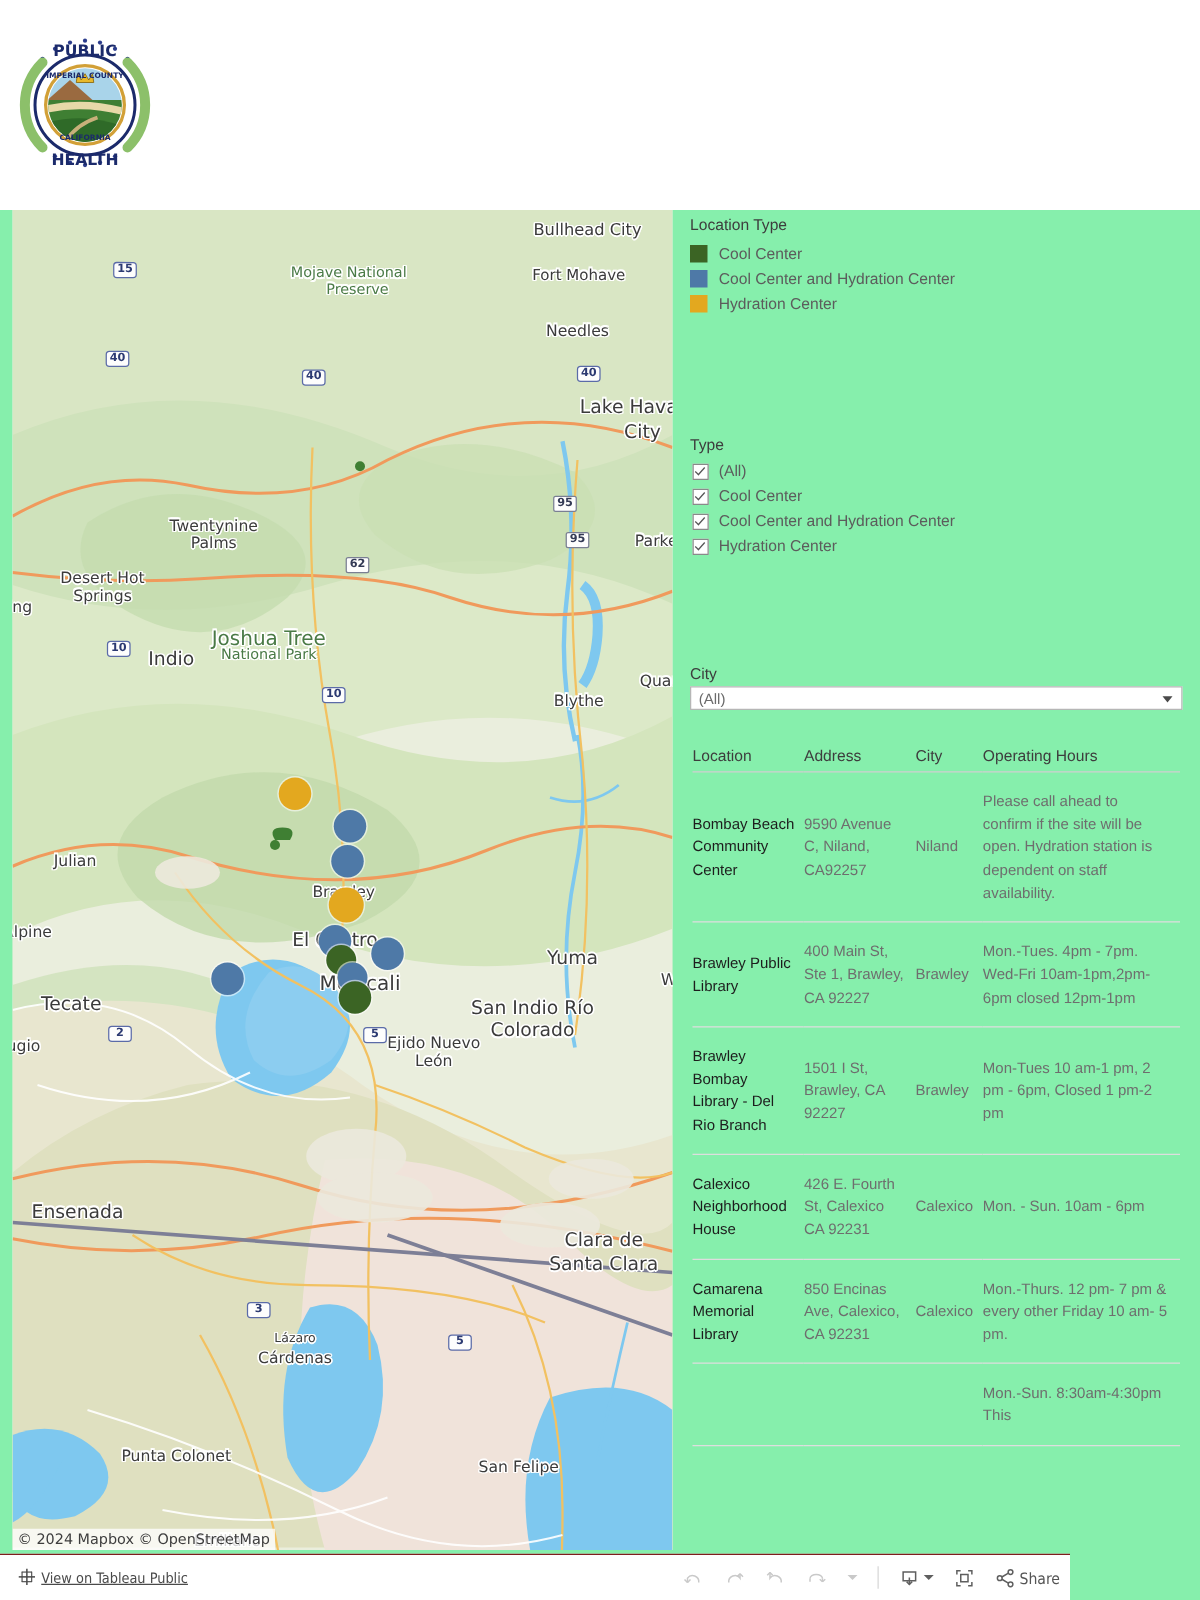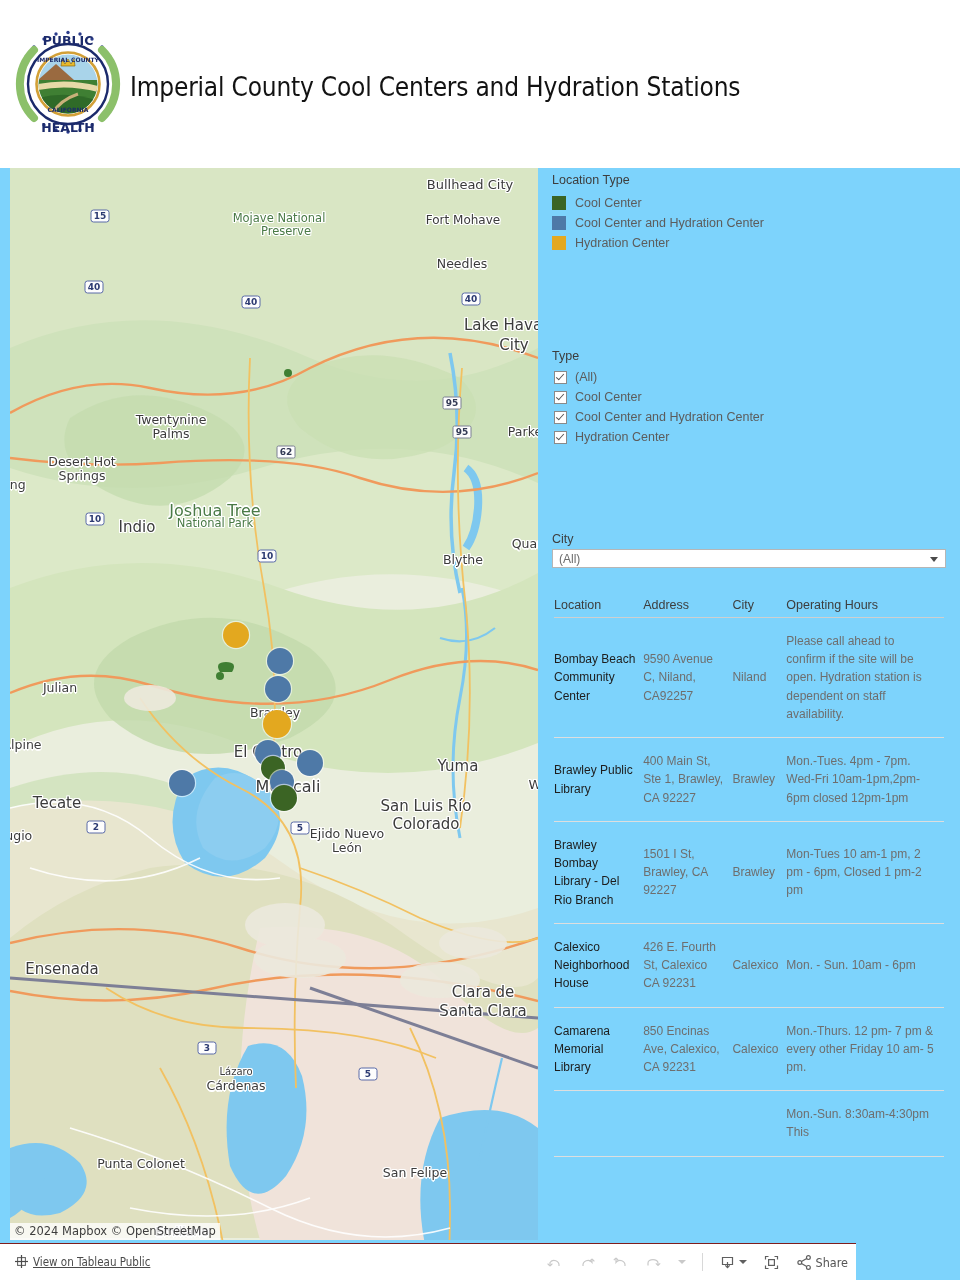--- a/index.html
+++ b/index.html
@@ -2,21 +2,21 @@
 <html><head>
 <meta charset="utf-8">
 <style>
   html, body {
     margin: 0; padding: 0;
     width: 960px; height: 1280px;
     background: #ffffff;
     font-family: "Liberation Sans", sans-serif;
     overflow: hidden;
   }
-  #app { position: relative; width: 960px; height: 1280px; background:#7dd3fc; }
+  #app { position: relative; width: 960px; height: 1280px; background:#86efac; }
 
   
   .header { position:absolute; left:0; top:0; width:960px; height:168px; background:#fff; }
   .logo-wrap { position:absolute; left:12px; top:28px; width:112px; height:112px; }
   .title {
     position:absolute; left:130px; top:72px;
     font-size:26px; color:#121212; font-weight:400;
     letter-spacing:-0.2px; white-space:nowrap;
     font-family:"DejaVu Sans Condensed","Liberation Sans", sans-serif;
   }
@@ -143,21 +143,20 @@
           <path d="M26 70 q30 -8 60 3 v13 h-60 z" fill="#2f6a28"></path>
           <path d="M40 86 q8 -14 26 -20" stroke="#c8b07a" stroke-width="3" fill="none"></path>
         </g>
         <path d="M50 31 l3 5 3-5 3 5 3-5 1 7 h-14 z" fill="#e8b92c" stroke="#8a6a12" stroke-width="0.7"></path>
         <text x="56" y="34" font-size="6" fill="#1b2a6b" text-anchor="middle" font-family="DejaVu Sans, sans-serif" font-weight="bold">IMPERIAL COUNTY</text>
         <text x="56" y="84" font-size="6" fill="#1b2a6b" text-anchor="middle" font-family="DejaVu Sans, sans-serif" font-weight="bold">CALIFORNIA</text>
         <text x="56" y="17" font-size="12.5" fill="#1b2a6b" text-anchor="middle" font-family="DejaVu Sans, sans-serif" font-weight="bold">PUBLIC</text>
         <text x="56" y="104" font-size="12.5" fill="#1b2a6b" text-anchor="middle" font-family="DejaVu Sans, sans-serif" font-weight="bold">HEALTH</text>
       </svg>
     </div>
-    <div class="title">Imperial County Cool Centers and Hydration Stations</div>
   </div>
 
   <div class="map">
     <svg class="map-bg" viewBox="0 0 528 1072" preserveAspectRatio="none">
       <rect width="528" height="1072" fill="#eaeedd"></rect>
       <path d="M0 0 h528 v330 h-528 z" fill="#d9e6c4"></path>
       <path d="M0 180 q140 -60 300 10 q120 50 228 -10 v180 q-120 60 -240 10 q-150 -60 -288 0 z" fill="#cfe2bb"></path>
       <path d="M0 300 q120 40 250 0 q150 -45 278 15 v120 q-140 -55 -280 -5 q-130 45 -248 -10 z" fill="#dce9c8"></path>
       <path d="M0 420 q130 -50 270 0 q140 50 258 -15 v170 q-150 60 -300 0 q-120 -48 -228 5 z" fill="#d4e5bd"></path>
       <path d="M60 250 q60 -40 130 -10 q70 30 30 70 q-60 50 -130 10 q-50 -30 -30 -70 z" fill="#c4dcaf" opacity=".8"></path>
@@ -235,21 +234,21 @@
         <div class="mlabel" style="left: 127px; top: 360px; font-size: 15px;">Indio</div>
         <div class="mlabel" style="left: 50px; top: 520px; font-size: 12.5px;">Julian</div>
         <div class="mlabel" style="left: 12px; top: 577px; font-size: 12.5px;">Alpine</div>
         <div class="mlabel" style="left: 47px; top: 636px; font-size: 15px;">Tecate</div>
         <div class="mlabel" style="left: 4px; top: 668px; font-size: 12.5px;">rfugio</div>
         <div class="mlabel" style="left: 265px; top: 545px; font-size: 12.5px;">Brawley</div>
         <div class="mlabel" style="left: 258px; top: 585px; font-size: 15px;">El Centro</div>
         <div class="mlabel" style="left: 278px; top: 619px; font-size: 16px;">Mexicali</div>
         <div class="mlabel" style="left: 448px; top: 599px; font-size: 15px;">Yuma</div>
         <div class="mlabel" style="left: 525px; top: 617px; font-size: 13px;">W</div>
-        <div class="mlabel" style="left: 416px; top: 639px; font-size: 15px;">San Luis Río</div>
+        <div class="mlabel" style="left: 416px; top: 639px; font-size: 15px;">San Indio Río</div>
         <div class="mlabel" style="left: 416px; top: 657px; font-size: 15px;">Colorado</div>
         <div class="mlabel" style="left: 337px; top: 666px; font-size: 12.5px;">Ejido Nuevo</div>
         <div class="mlabel" style="left: 337px; top: 680px; font-size: 12.5px;">León</div>
         <div class="mlabel" style="left: 52px; top: 802px; font-size: 15px;">Ensenada</div>
         <div class="mlabel" style="left: 473px; top: 825px; font-size: 15px;">Clara de</div>
         <div class="mlabel" style="left: 473px; top: 844px; font-size: 15px;">Santa Clara</div>
         <div class="mlabel" style="left: 226px; top: 904px; font-size: 10px;">Lázaro</div>
         <div class="mlabel" style="left: 226px; top: 918px; font-size: 12.5px;">Cárdenas</div>
         <div class="mlabel" style="left: 131px; top: 996px; font-size: 12.5px;">Punta Colonet</div>
         <div class="mlabel" style="left: 405px; top: 1005px; font-size: 12.5px;">San Felipe</div>

